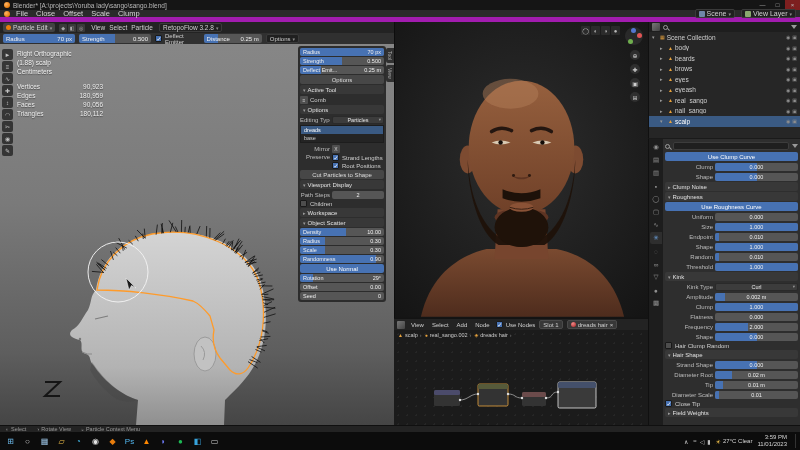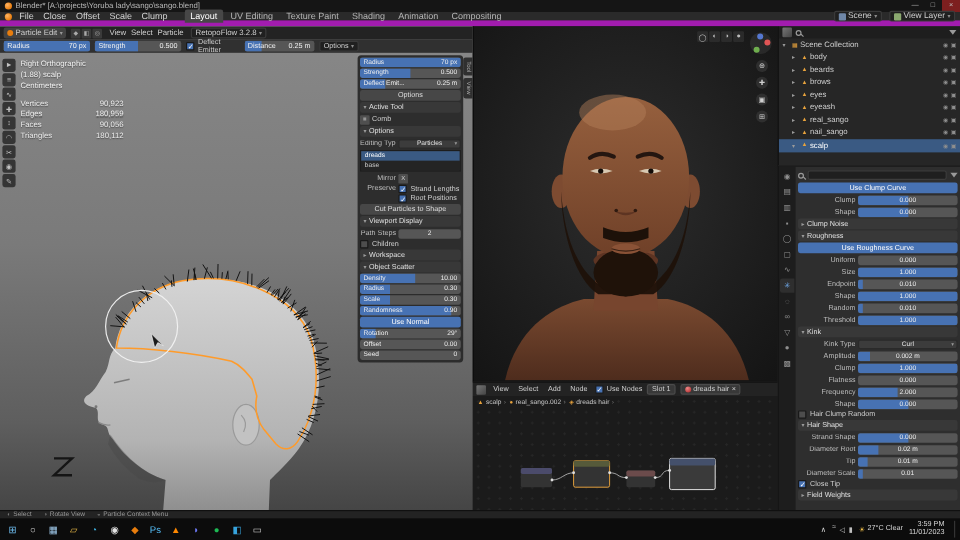--- a/index.html
+++ b/index.html
@@ -171,28 +171,20 @@
   </div>
 
   <div id="menubar">
     <span class="blogo"></span>
     <span style="display:flex">
       <span class="menu">File</span>
         <span class="menu">Close</span>
         <span class="menu">Offset</span>
         <span class="menu">Scale</span>
         <span class="menu">Clump</span>
-    </span>
-    <span id="workspaces">
-      <span class="wtab on">Layout</span>
-        <span class="wtab">UV Editing</span>
-        <span class="wtab">Texture Paint</span>
-        <span class="wtab">Shading</span>
-        <span class="wtab">Animation</span>
-        <span class="wtab">Compositing</span>
     </span>
     <div id="mb-right">
       <span class="chip">
           <i class="mini-ico"></i>
           <span>Scene</span>
         </span>
       <span class="chip">
           <i class="mini-ico" style="background:#8aa86f"></i>
           <span>View Layer</span>
         </span>

